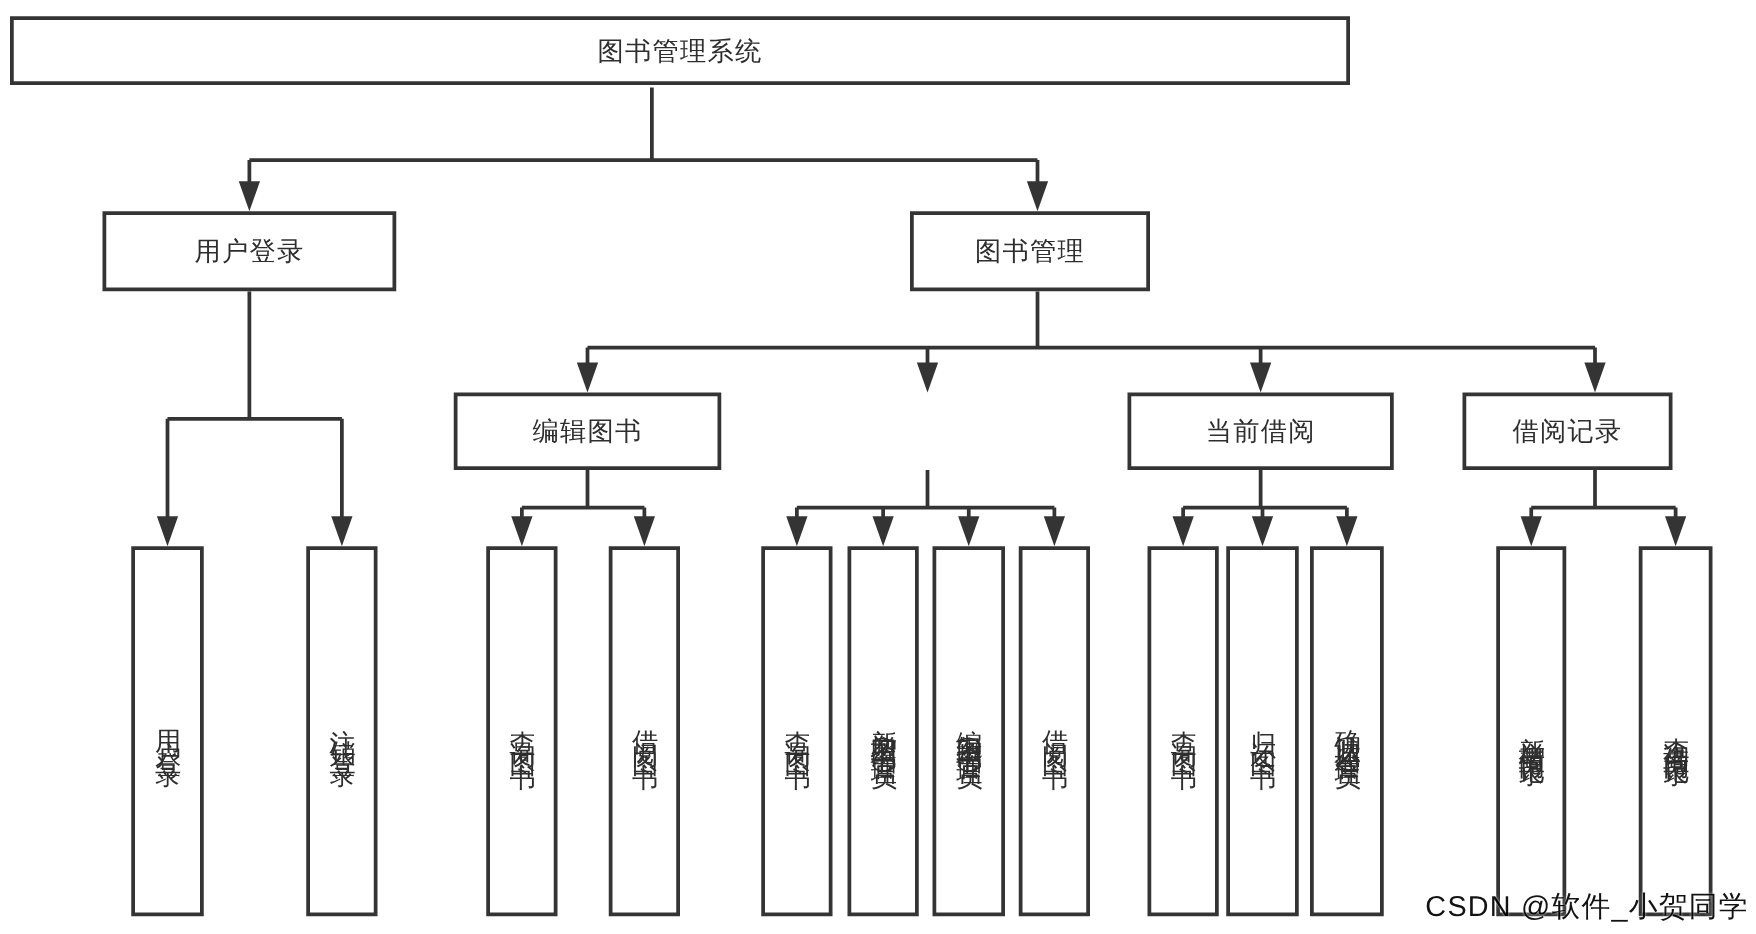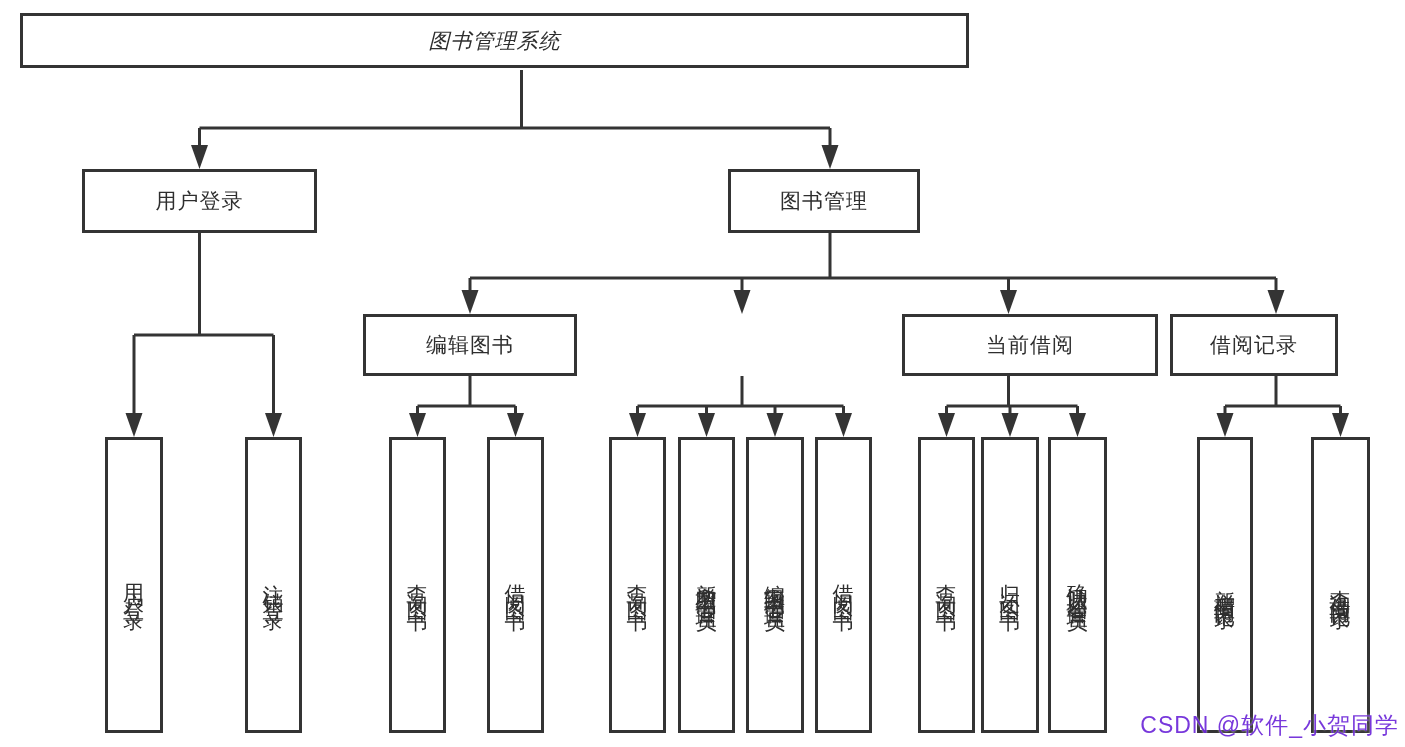--- a/index.html
+++ b/index.html
@@ -14,21 +14,21 @@
     color:#2e2e2e;
   }
   .hbox{font-size:21px;letter-spacing:1px;}
   .vbox span{
     writing-mode:vertical-rl;text-orientation:upright;
     font-size:21px;letter-spacing:9px;line-height:1;color:#2e2e2e;
   }
   .vbox.tight span{letter-spacing:4px;}
   #watermark{
     position:absolute;right:6px;bottom:6px;z-index:5;
-    font-size:23px;color:#6d28d9;opacity:0.92;letter-spacing:1px;
+    font-size:23px;color:#000000;opacity:0.92;letter-spacing:1px;
     text-shadow:0 0 2px #ffffff;
   }
 </style>
 </head>
 <body>
 
 <div id="canvas">
 
   <svg id="connectors" viewBox="0 0 1405 747" xmlns="http://www.w3.org/2000/svg">
       <path d="M 521.5 70 V 128 M 199.5 128 H 830" stroke="#343434" stroke-width="3" fill="none"></path>
@@ -71,35 +71,35 @@
       <polygon points="1001.5,413 1018.5,413 1010,437" fill="#343434"></polygon>
       <path d="M 1077.5 406 V 417" stroke="#343434" stroke-width="3" fill="none"></path>
       <polygon points="1069,413 1086,413 1077.5,437" fill="#343434"></polygon>
       <path d="M 1276 376 V 406 M 1225 406 H 1340.5" stroke="#343434" stroke-width="3" fill="none"></path>
       <path d="M 1225 406 V 417" stroke="#343434" stroke-width="3" fill="none"></path>
       <polygon points="1216.5,413 1233.5,413 1225,437" fill="#343434"></polygon>
       <path d="M 1340.5 406 V 417" stroke="#343434" stroke-width="3" fill="none"></path>
       <polygon points="1332,413 1349,413 1340.5,437" fill="#343434"></polygon>
     </svg>
 
-  <div class="node hbox" style="left:20px;top:13px;width:949px;height:55px;font-style:italic;">
+  <div class="node hbox" style="left:8px;top:13px;width:1072px;height:55px;">
     <span>图书管理系统</span>
   </div>
 
   <div class="node hbox" style="left:82px;top:169px;width:235px;height:64px;">
     <span>用户登录</span>
   </div>
   <div class="node hbox" style="left:728px;top:169px;width:192px;height:64px;">
     <span>图书管理</span>
   </div>
 
   <div class="node hbox" style="left:363px;top:314px;width:214px;height:62px;">
     <span>编辑图书</span>
   </div>
-  <div class="node hbox" style="left:902px;top:314px;width:256px;height:62px;justify-content:center;">
+  <div class="node hbox" style="left:902px;top:314px;width:213px;height:62px;justify-content:center;">
     <span>当前借阅</span>
   </div>
   <div class="node hbox" style="left:1170px;top:314px;width:168px;height:62px;">
     <span>借阅记录</span>
   </div>
 
   <div class="node vbox" style="left:105px;top:437px;width:58px;height:296px;">
     <span>用户登录</span>
   </div>
   <div class="node vbox" style="left:245px;top:437px;width:57px;height:296px;">

